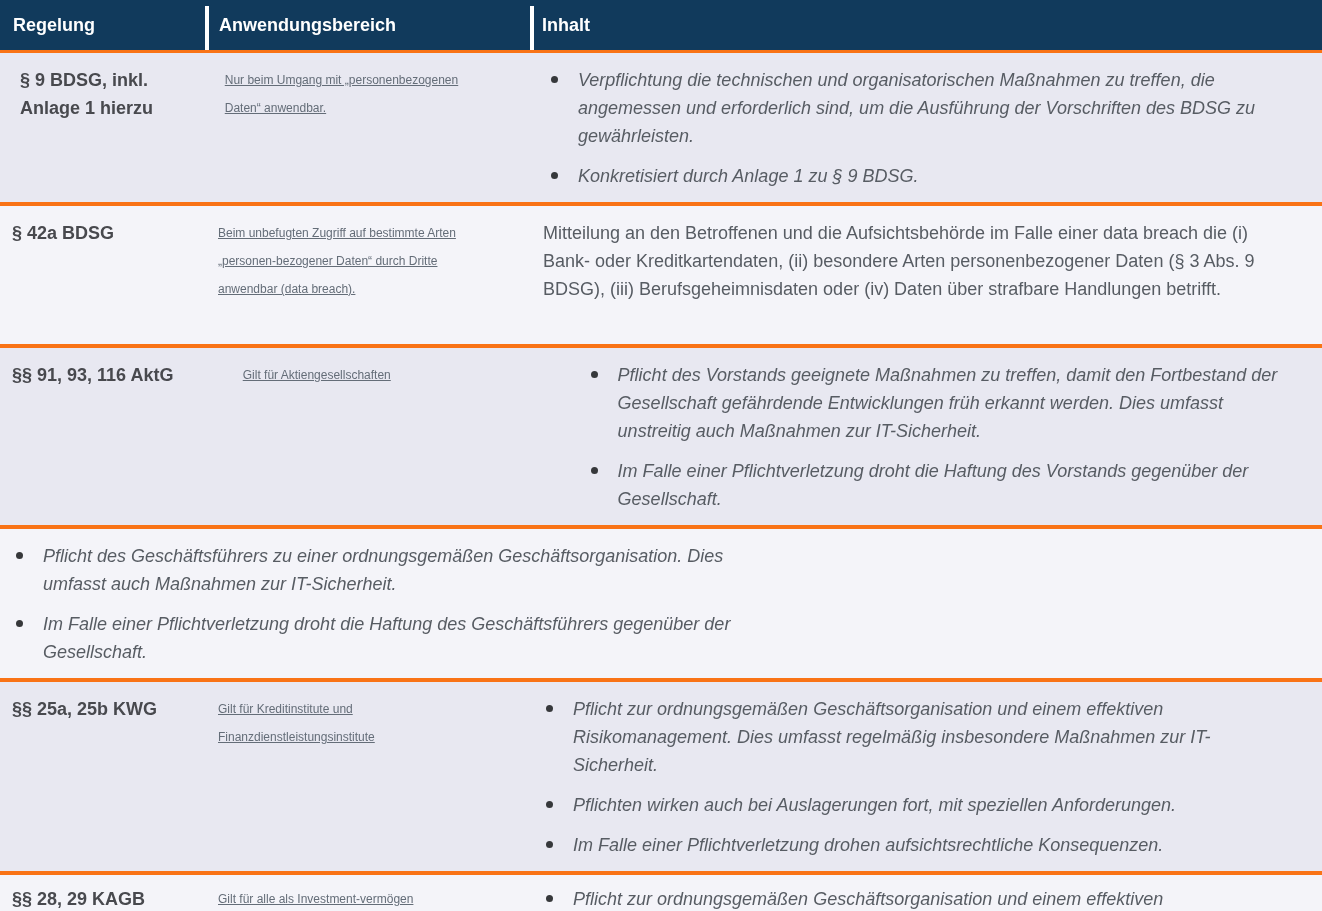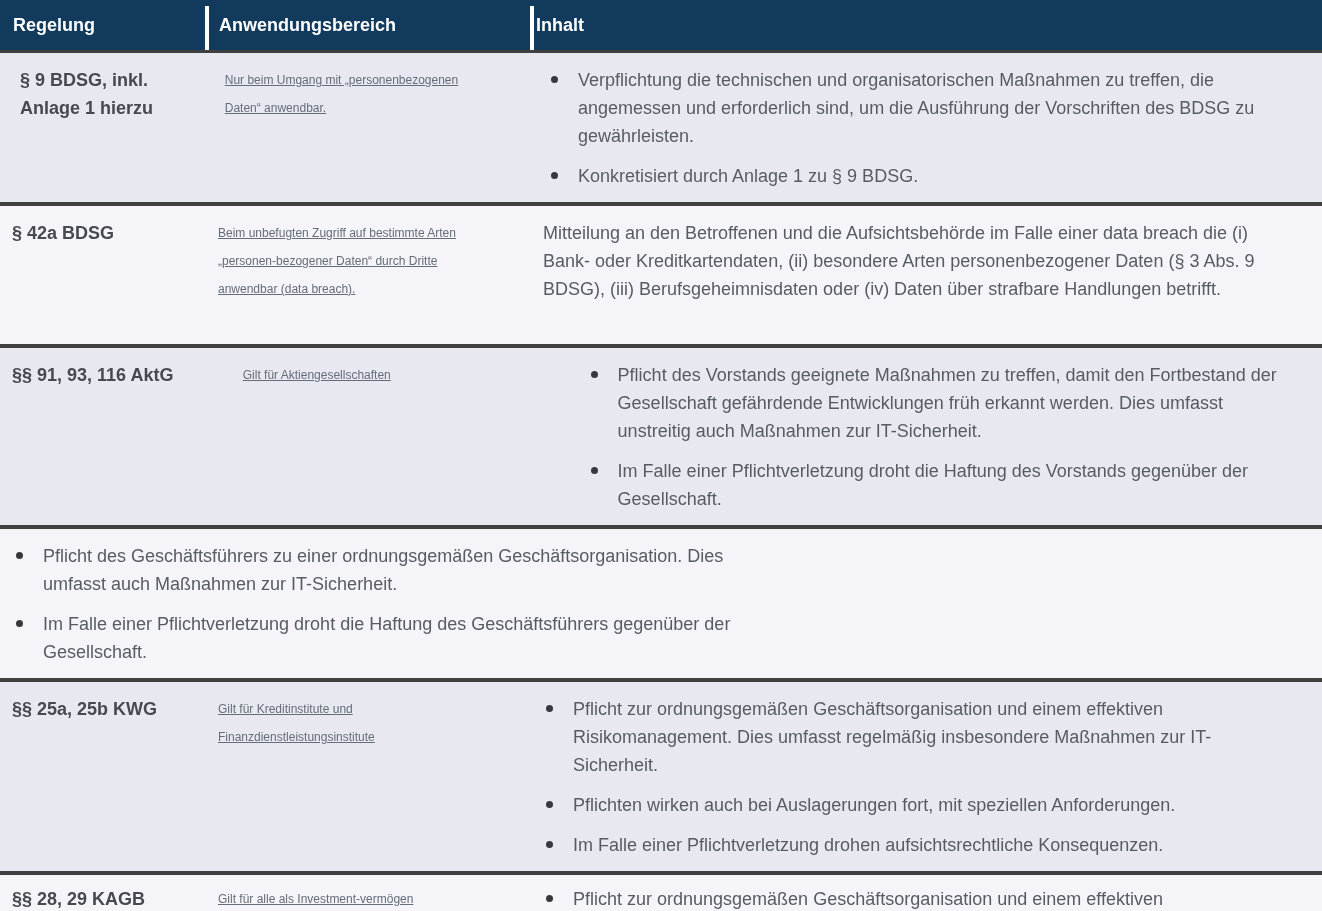--- a/index.html
+++ b/index.html
@@ -2,40 +2,40 @@
 <html style="--header-bg: #113a5c; --band-a: #e8e8f1; --band-b: #f4f4f9; --col1-text: #48494e; --col2-text: #646d78; --col3-text: #575c63; --bullet-color: #36383b;"><head>
 <meta charset="utf-8">
 <style>
   html, body { margin: 0; padding: 0; }
   body {
     width: 1322px; height: 911px;
     background: #ffffff;
     font-family: "Liberation Sans", sans-serif;
     overflow: hidden;
   }
-  .page { width: 1322px; height: 911px; overflow: hidden; background: #404040; }
+  .page { width: 1322px; height: 911px; overflow: hidden; background: #f97316; }
 
   
   .thead {
     display: flex;
     height: 50px;
     background: var(--header-bg, #113a5c);
   }
   .th {
     box-sizing: border-box;
     display: flex;
     align-items: center;
     color: #ffffff;
     font-size: 18px;
     font-weight: bold;
     position: relative;
   }
   .th.c1 { width: 205px; padding-left: 13px; }
   .th.c2 { width: 325px; padding-left: 14px; }
-  .th.c3 { width: 792px; padding-left: 6px; }
+  .th.c3 { width: 792px; padding-left: 12px; }
   .th.c2::before, .th.c3::before {
     content: "";
     position: absolute;
     left: 0; top: 6px; bottom: 0;
     width: 4px;
     background: #ffffff;
   }
 
   
   .row {
@@ -72,21 +72,21 @@
     text-decoration: underline;
   }
   .cell.c3 {
     width: 792px;
     padding: 13px 40px 0 13px;
     font-size: 18px;
     line-height: 28px;
     color: var(--col3-text, #575c63);
   }
 
-  .bullet-item { display: flex; margin-bottom: 12px; }
+  .bullet-item { display: flex; margin-bottom: 12px; font-style: italic; }
   .bullet-dot {
     flex: 0 0 auto;
     width: 7px; height: 7px;
     border-radius: 50%;
     background: var(--bullet-color, #36383b);
     margin: 10px 20px 0 3px;
   }
   .bullet-text { flex: 1; }
   .paragraph { margin: 0; }
 </style>

